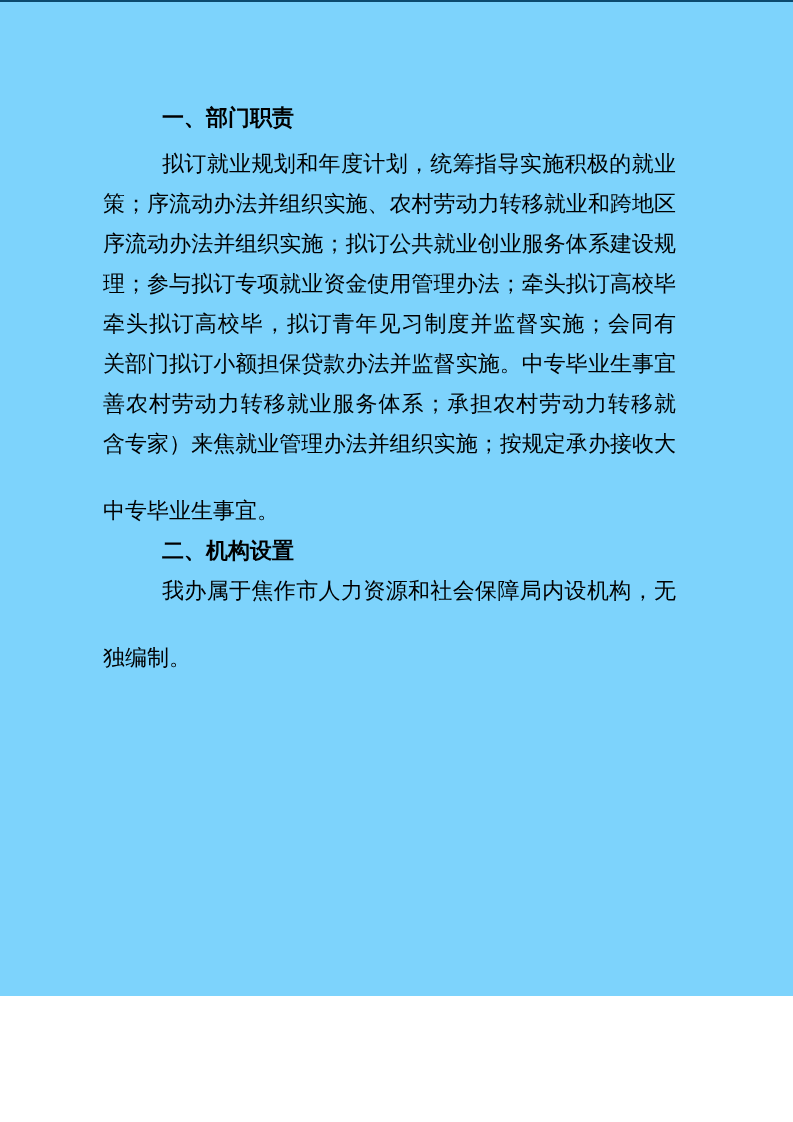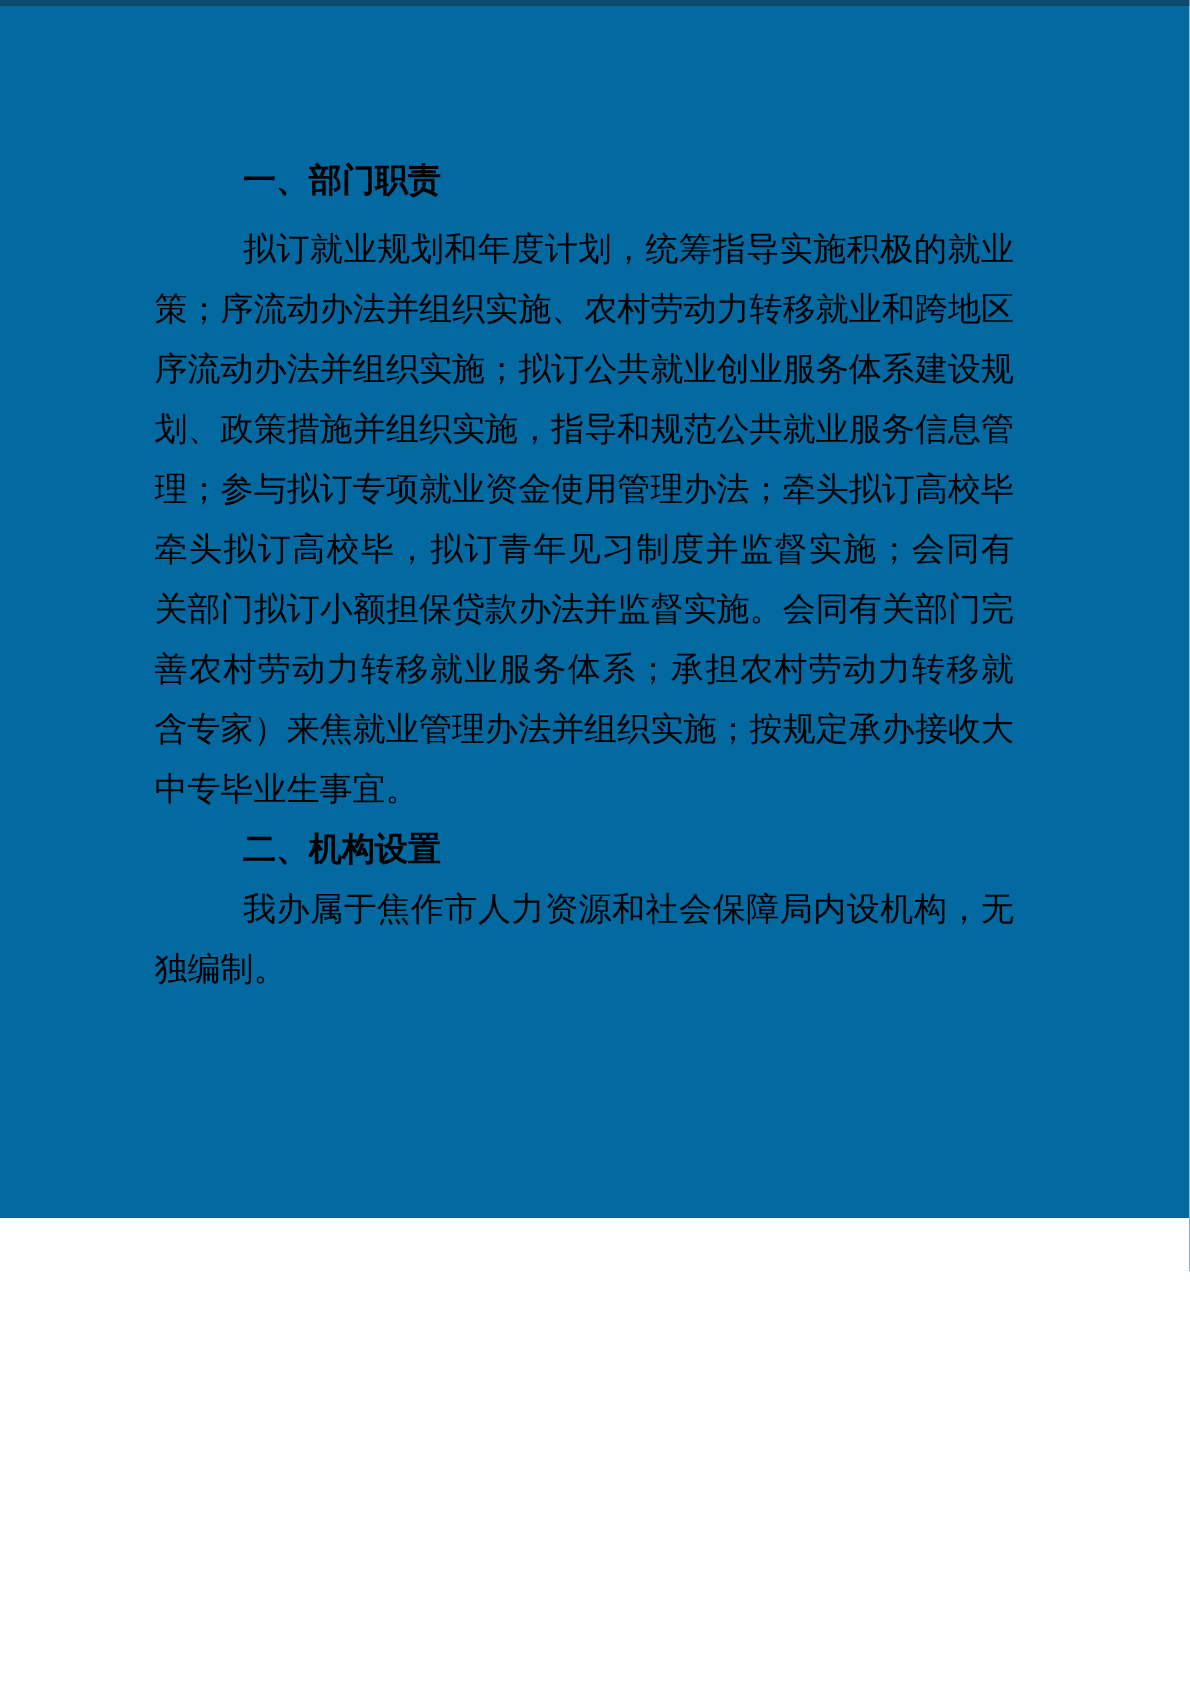--- a/index.html
+++ b/index.html
@@ -3,24 +3,24 @@
 <meta charset="utf-8">
 <style>
   html, body {
     margin: 0;
     padding: 0;
     background: #ffffff;
   }
   .page {
     position: relative;
     width: 793px;
-    height: 812px;
-    background: #0369a1;
+    height: 996px;
+    background: #7dd3fc;
     overflow: hidden;
-    border-top: 4px solid #0c4a6e;
+    border-top: 2px solid #0c4a6e;
     box-sizing: border-box;
     color: #000000;
   }
   .content {
     position: absolute;
     left: 103px;
     top: 96px;
     width: 573px;
   }
   .section { display: block; }
@@ -45,20 +45,21 @@
     color: #000000;
     text-align: justify;
     text-align-last: justify;
     overflow: hidden;
   }
   .line.indent {
     text-indent: 59px;
   }
   .line.last {
     text-align-last: left;
+    margin-top: 27px;
   }
   .page-number {
     position: absolute;
     top: 1048px;
     left: 0;
     width: 100%;
     text-align: center;
     font-family: "Liberation Serif", "DejaVu Serif", serif;
     font-size: 15px;
     letter-spacing: 2px;
@@ -68,24 +69,23 @@
 </head>
 <body>
 
 <div class="page">
   <div class="content">
       <div class="section first">
         <div class="heading">一、部门职责</div>
         <div class="line indent">拟订就业规划和年度计划，统筹指导实施积极的就业政</div>
         <div class="line">策；序流动办法并组织实施、农村劳动力转移就业和跨地区有</div>
         <div class="line">序流动办法并组织实施；拟订公共就业创业服务体系建设规</div>
-        <div class="line">划、政策措施并组织实施，指导和规范公共就业服务信息管</div>
         <div class="line">理；参与拟订专项就业资金使用管理办法；牵头拟订高校毕</div>
         <div class="line">牵头拟订高校毕，拟订青年见习制度并监督实施；会同有</div>
-        <div class="line">关部门拟订小额担保贷款办法并监督实施。会同有关部门完</div>
+        <div class="line">关部门拟订小额担保贷款办法并监督实施。中专毕业生事宜</div>
         <div class="line">善农村劳动力转移就业服务体系；承担农村劳动力转移就</div>
         <div class="line">含专家）来焦就业管理办法并组织实施；按规定承办接收大</div>
         <div class="line last">中专毕业生事宜。</div>
       </div>
       <div class="section">
         <div class="heading">二、机构设置</div>
         <div class="line indent">我办属于焦作市人力资源和社会保障局内设机构，无单</div>
         <div class="line last">独编制。</div>
       </div>
     </div>

